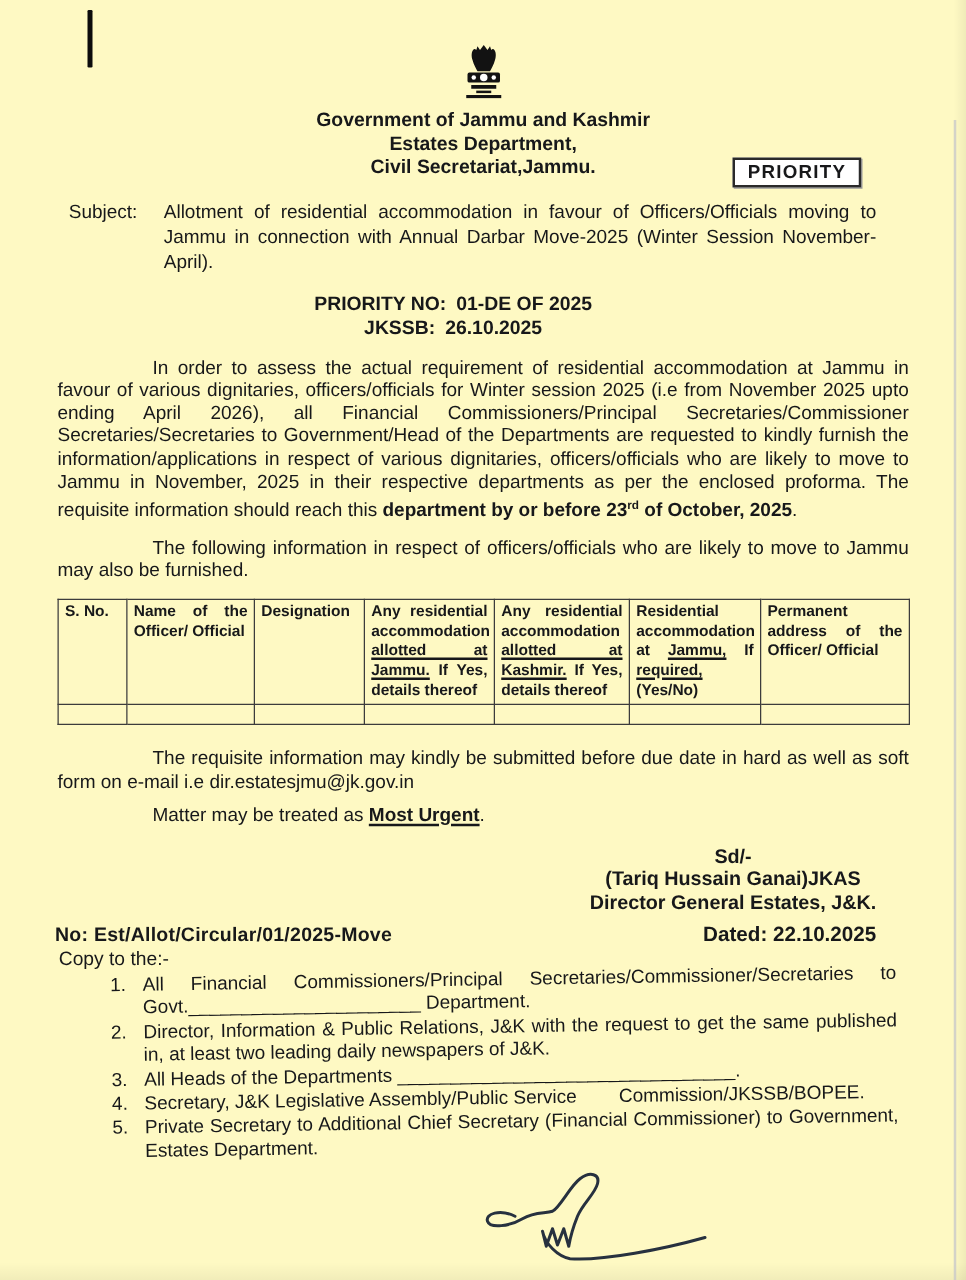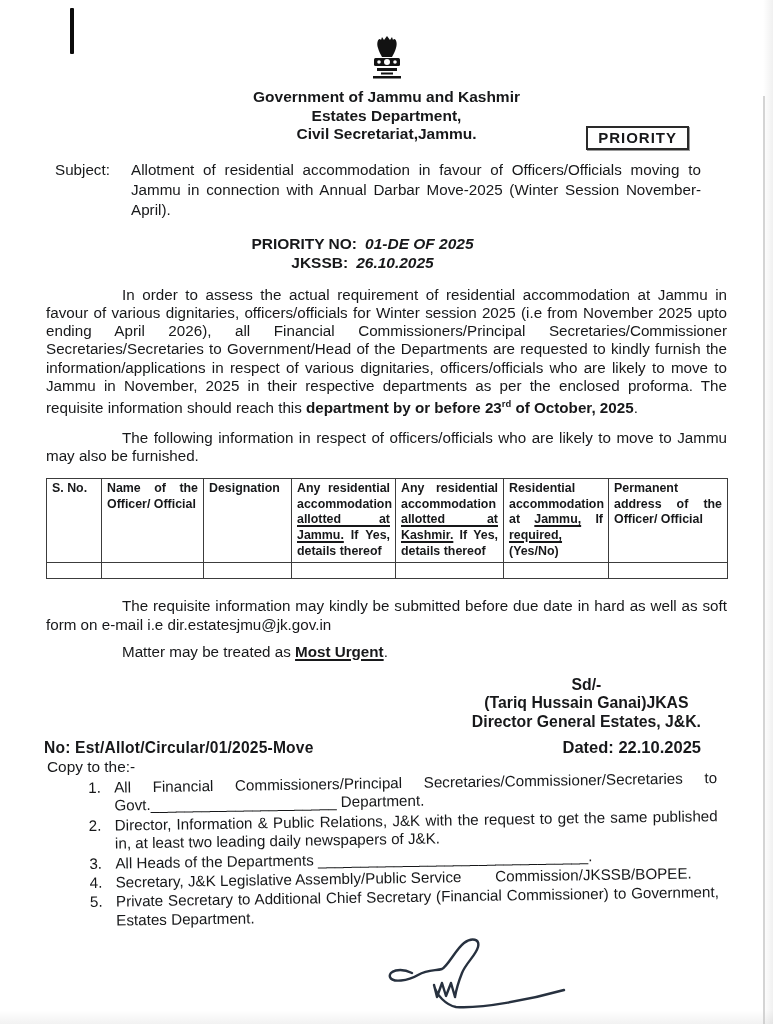--- a/index.html
+++ b/index.html
@@ -1,20 +1,20 @@
 <!DOCTYPE html>
 <html><head>
 <meta charset="utf-8">
 <style>
   html,body{margin:0;padding:0;background:#e9e9e9;}
   .page{
     position:relative;
     width:773px;height:1024px;
     margin:0 auto;
-    background:#ffffff;
+    background:#fef9c3;
     font-family:"Liberation Sans",sans-serif;
     color:#17181a;
     overflow:hidden;
   }
   
   .page::before{
     content:"";position:absolute;inset:0;pointer-events:none;
     background:
       linear-gradient(to left, rgba(0,0,0,0.06), rgba(0,0,0,0) 10px),
       linear-gradient(to top, rgba(0,0,0,0.05), rgba(0,0,0,0) 14px);
@@ -38,21 +38,21 @@
   }
   .watermark{
     position:absolute;left:497px;top:243px;
     font-weight:bold;font-size:36px;letter-spacing:-0.5px;
     white-space:nowrap;z-index:5;
   }
   .subject{display:flex;margin:16px 46px 0 55px;font-size:15.2px;line-height:20px;}
   .subject .lbl{flex:0 0 76px;}
   .subject .txt{flex:1;text-align:justify;padding-right:26px;}
   .circular{ text-align:center; margin-top:14px; font-weight:bold; font-size:15.5px; line-height:19px; transform:translateX(-24px);}
-  .circular .val{margin-left:8px;font-style:italic;}
+  .circular .val{margin-left:8px;}
   p.body-par{
     margin:14px 46px 0 46px;
     font-size:15.2px;line-height:18.3px;
     text-align:justify;text-indent:76px;
   }
   p.par2{margin-top:11px;}
   sup{font-size:.62em;vertical-align:super;}
   .u{text-decoration:underline;text-decoration-thickness:1.5px;text-underline-offset:2px;}
   table.proforma{
     margin:13px 46px 0 46px;width:681px;

